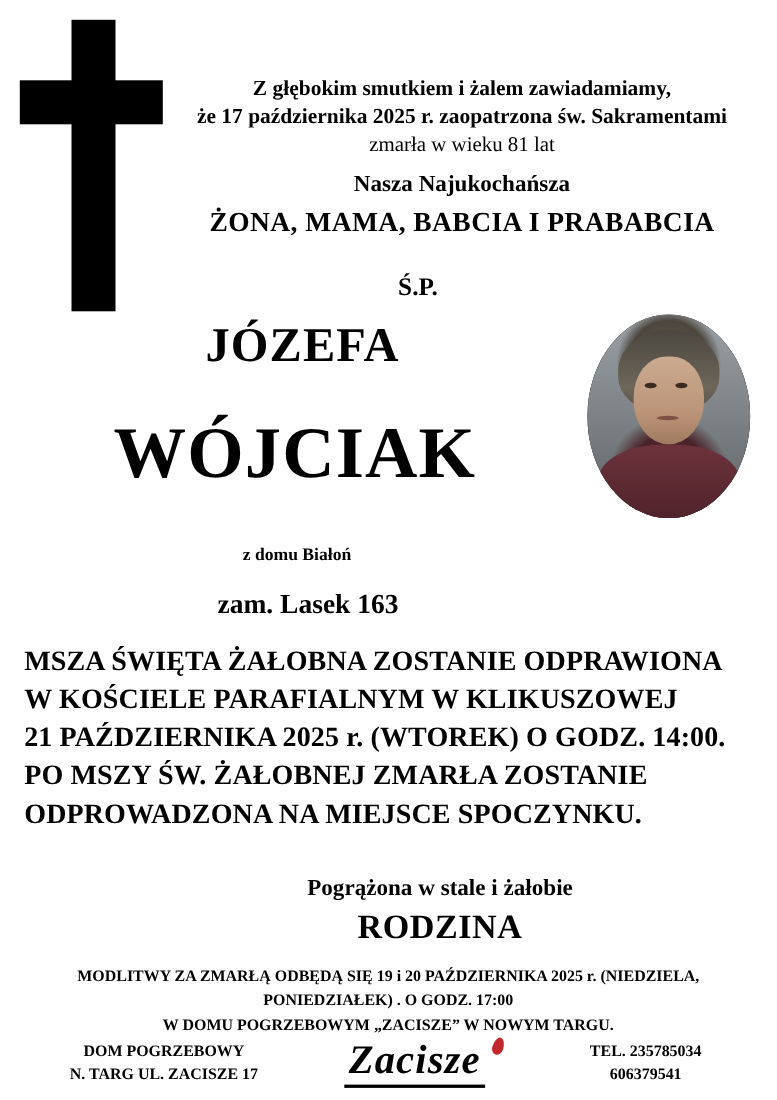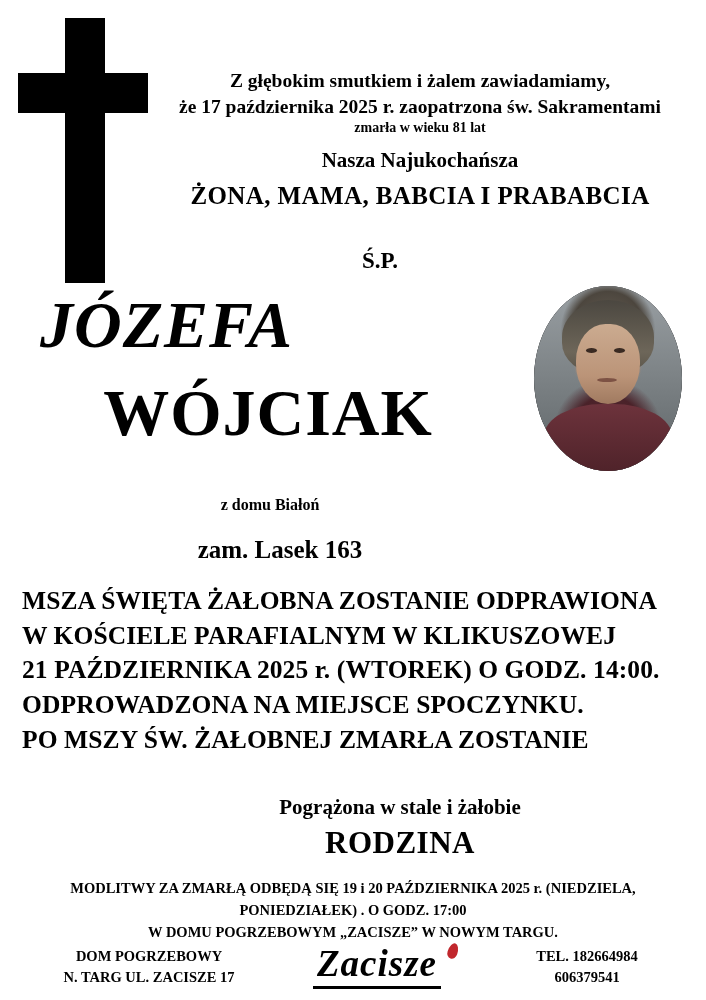--- a/index.html
+++ b/index.html
@@ -72,22 +72,22 @@
     font-size: 19.5px;
     font-weight: bold;
     line-height: 1.32;
   }
   .intro .l2 {
     font-size: 19.5px;
     font-weight: bold;
     line-height: 1.32;
   }
   .intro .l3 {
-    font-size: 14px;
-    font-weight: bold;
+    font-size: 19px;
+    font-weight: normal;
     line-height: 1.32;
     text-align: center;
   }
   .intro .l4 {
     font-size: 21px;
     font-weight: bold;
     margin-top: 10px;
   }
   .intro .l5 {
     font-size: 25px;
@@ -163,25 +163,25 @@
     border-radius: 46% 46% 0 0;
     background: linear-gradient(180deg,#6d333c 0%, #4e2229 100%);
   }
 
   
   .name1 {
     position: absolute;
     left: 40px;
     top: 292px;
     width: 470px;
-    font-size: 66px;
+    text-align: center;
+    font-size: 44px;
     font-weight: bold;
     letter-spacing: 1px;
     line-height: 1;
-    font-style: italic;
   }
   .name2 {
     position: absolute;
     left: 28px;
     top: 380px;
     width: 480px;
     text-align: center;
     font-size: 66px;
     font-weight: bold;
     letter-spacing: 1px;
@@ -345,40 +345,40 @@
 
   <div class="name1">JÓZEFA</div>
   <div class="name2">WÓJCIAK</div>
   <div class="maiden">z domu Białoń</div>
   <div class="address">zam. Lasek 163</div>
 
   <div class="mass">
     <div>MSZA ŚWIĘTA ŻAŁOBNA ZOSTANIE ODPRAWIONA</div>
     <div>W KOŚCIELE PARAFIALNYM W KLIKUSZOWEJ</div>
     <div>21 PAŹDZIERNIKA 2025 r. (WTOREK) O GODZ. 14:00.</div>
+    <div>PO MSZY ŚW. ŻAŁOBNEJ  ZMARŁA ZOSTANIE</div>
     <div>ODPROWADZONA NA MIEJSCE SPOCZYNKU.</div>
-    <div>PO MSZY ŚW. ŻAŁOBNEJ  ZMARŁA ZOSTANIE</div>
   </div>
 
   <div class="grief">Pogrążona w stale i żałobie</div>
   <div class="family">RODZINA</div>
 
   <div class="prayers">
     <div>MODLITWY ZA ZMARŁĄ ODBĘDĄ SIĘ 19 i 20  PAŹDZIERNIKA 2025 r. (NIEDZIELA, PONIEDZIAŁEK) . O GODZ. 17:00</div>
     <div>W DOMU POGRZEBOWYM „ZACISZE” W NOWYM TARGU.</div>
   </div>
 
   <div class="footer">
     <div class="left">
       <div>DOM POGRZEBOWY</div>
       <div>N. TARG UL. ZACISZE 17</div>
     </div>
     <div class="logo">
       <span class="word">Zacisze</span>
       <span class="flame"></span>
     </div>
     <div class="right">
-      <div>TEL. 182664984</div>
+      <div>TEL. 235785034</div>
       <div>606379541</div>
     </div>
   </div>
 
 </div>
 
 </body></html>

